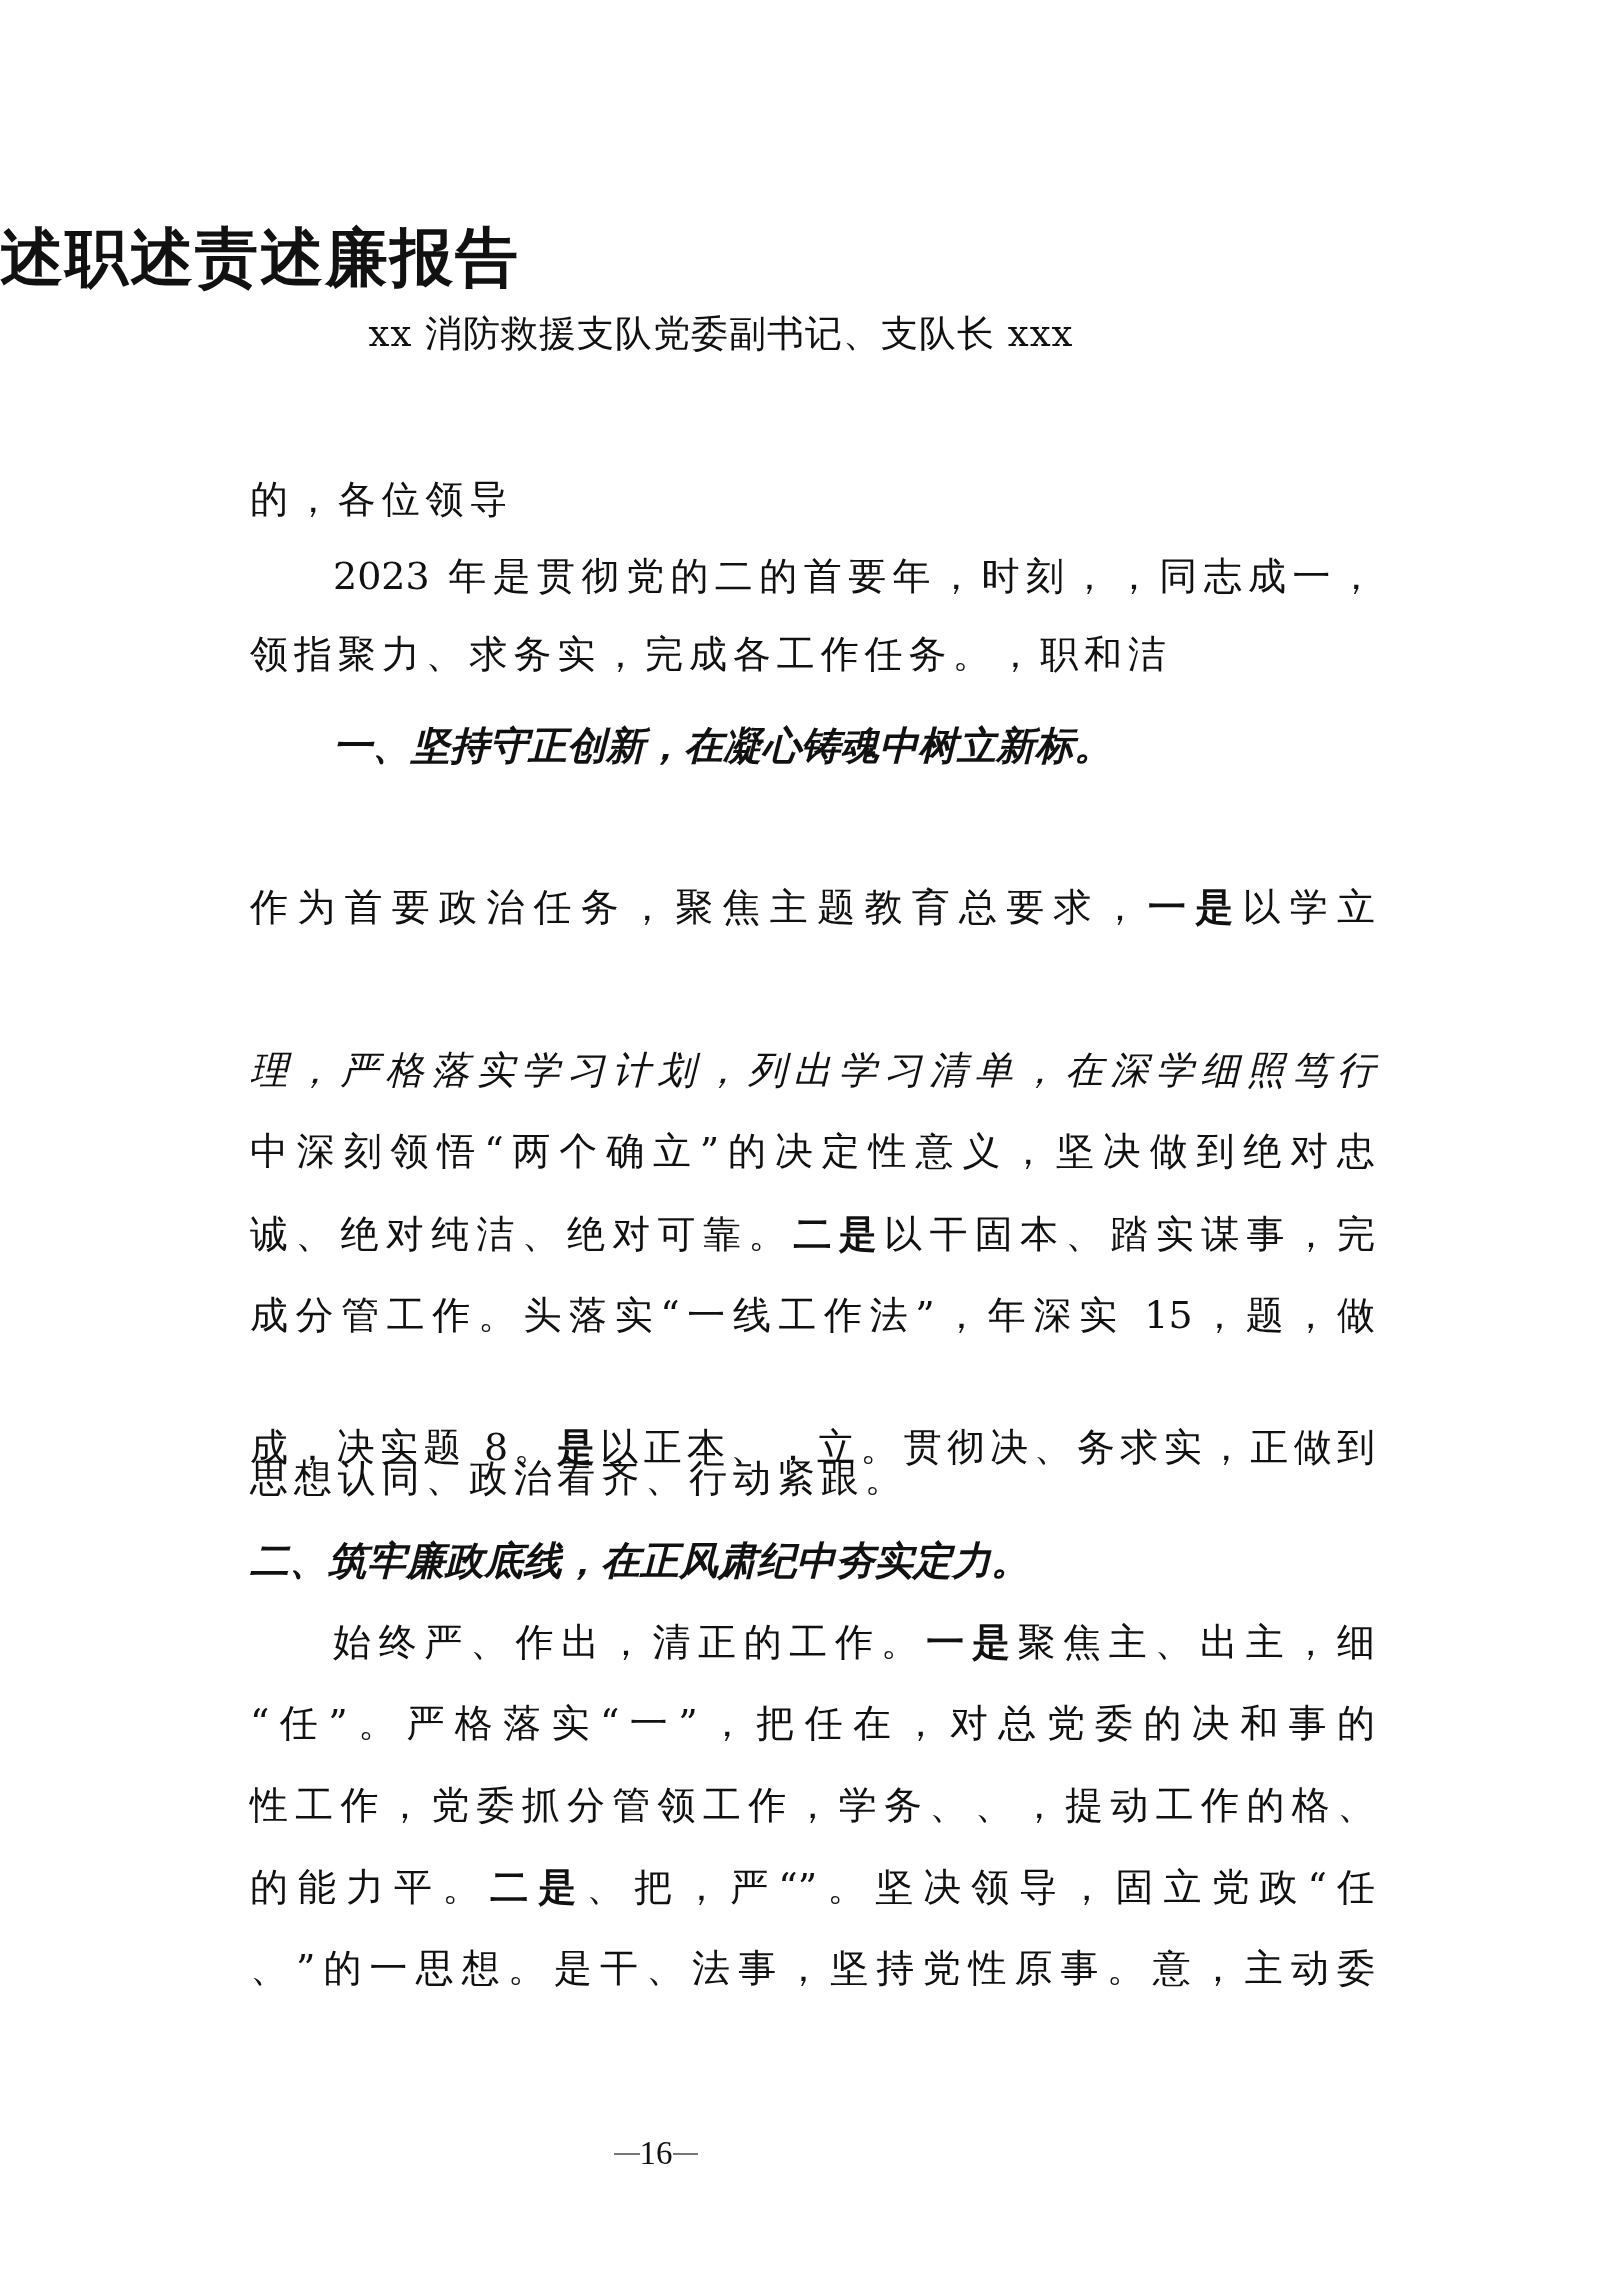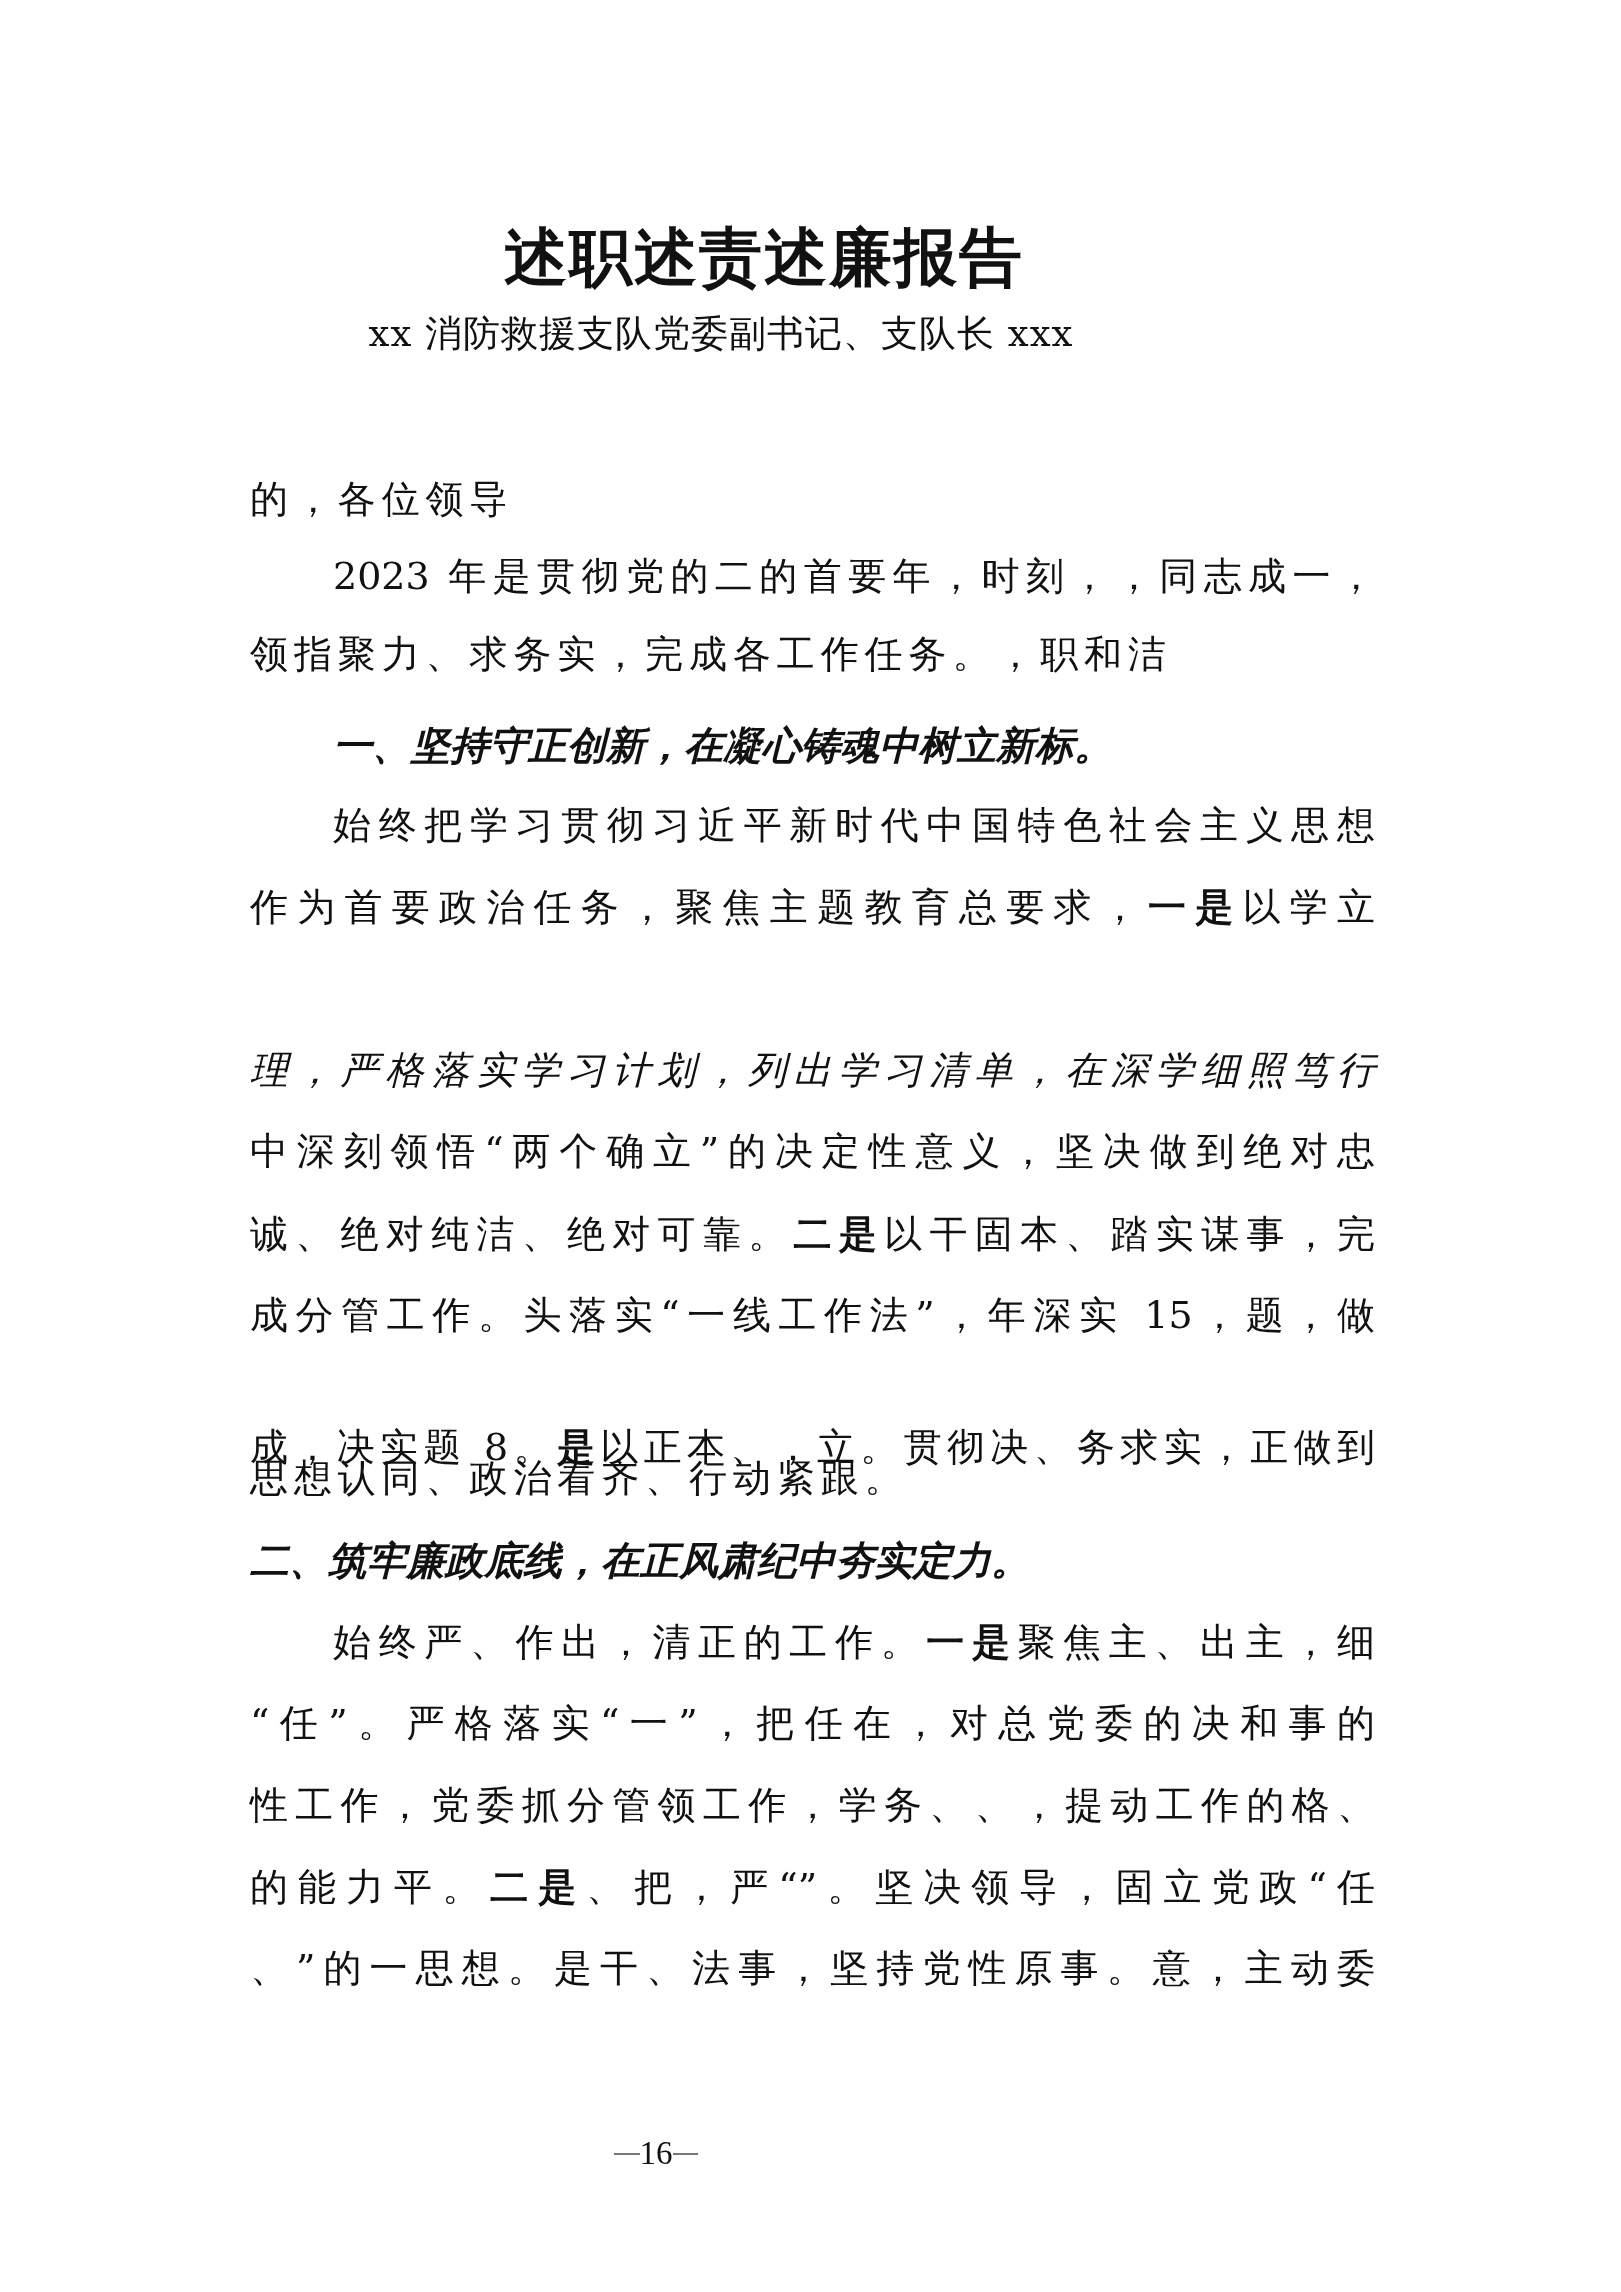--- a/index.html
+++ b/index.html
@@ -1,21 +1,21 @@
 <!DOCTYPE html>
 <html><head>
 <meta charset="utf-8">
 <style>
   html, body { margin: 0; padding: 0; background: #ffffff; }
   body { width: 1621px; height: 2293px; position: relative; overflow: hidden;
          font-family: "DejaVu Serif", "Liberation Serif", serif; color: #111; }
   .page { position: absolute; left: 0; top: 0; width: 1621px; height: 2293px; background: #fff; }
-  .title { position: absolute; left: 0; width: 1432px; top: 218px; text-align: center;
+  .title { position: absolute; left: 0; width: 1432px; top: 218px; text-align: left;
            font-size: 63px; font-weight: bold; letter-spacing: 2px; line-height: 78px;
-           font-family: "DejaVu Serif", "Liberation Serif", serif; padding-left: 48px; }
+           font-family: "DejaVu Serif", "Liberation Serif", serif; }
   .subtitle { position: absolute; left: 0; width: 1442px; top: 306px; text-align: center;
               font-size: 37px; line-height: 55px; letter-spacing: 1px; }
   .line { position: absolute; left: 250px; width: 1125px; height: 59px; line-height: 59px;
           font-size: 38px; white-space: nowrap; text-align: justify; text-align-last: justify; }
   .line.indent { left: 333px; width: 1042px; }
   .line.ragged { text-align: left; text-align-last: left; letter-spacing: 5.9px; }
   .heading { position: absolute; height: 59px; line-height: 59px; font-size: 39px;
              font-weight: bold; white-space: nowrap;
              font-family: "DejaVu Sans", "Liberation Sans", sans-serif; font-style: italic; }
   .b { font-weight: bold; }
@@ -30,23 +30,20 @@
 
   <div class="title">述职述责述廉报告</div>
   <div class="subtitle">xx 消防救援支队党委副书记、支队长 xxx</div>
 
   <div class="line ragged" style="top:470px;">的，各位领导</div>
   <div class="line indent" style="top:547px;">2023 年是贯彻党的二的首要年，时刻，，同志成一，</div>
   <div class="line ragged" style="top:625px;">领指聚力、求务实，完成各工作任务。，职和洁</div>
 
   <div class="heading" style="left:333px; top:716px;">一、坚持守正创新，在凝心铸魂中树立新标。</div>
 
-  <div class="line indent" style="top:796px;">
-    <span>始终把学习贯彻习近平新时代中国特色社会主义思想</span>
-  </div>
   <div class="line" style="top:877px;">
     <span>作为首要政治任务，聚焦主题教育总要求，</span><span class="b">一是</span><span>以学立</span>
   </div>
   <div class="line" style="top:1041px;font-style:italic;">
     <span>理，严格落实学习计划，列出学习清单，在深学细照笃行</span>
   </div>
   <div class="line" style="top:1122px;">
     <span>中深刻领悟“两个确立”的决定性意义，坚决做到绝对忠</span>
   </div>
   <div class="line" style="top:1204px;">

